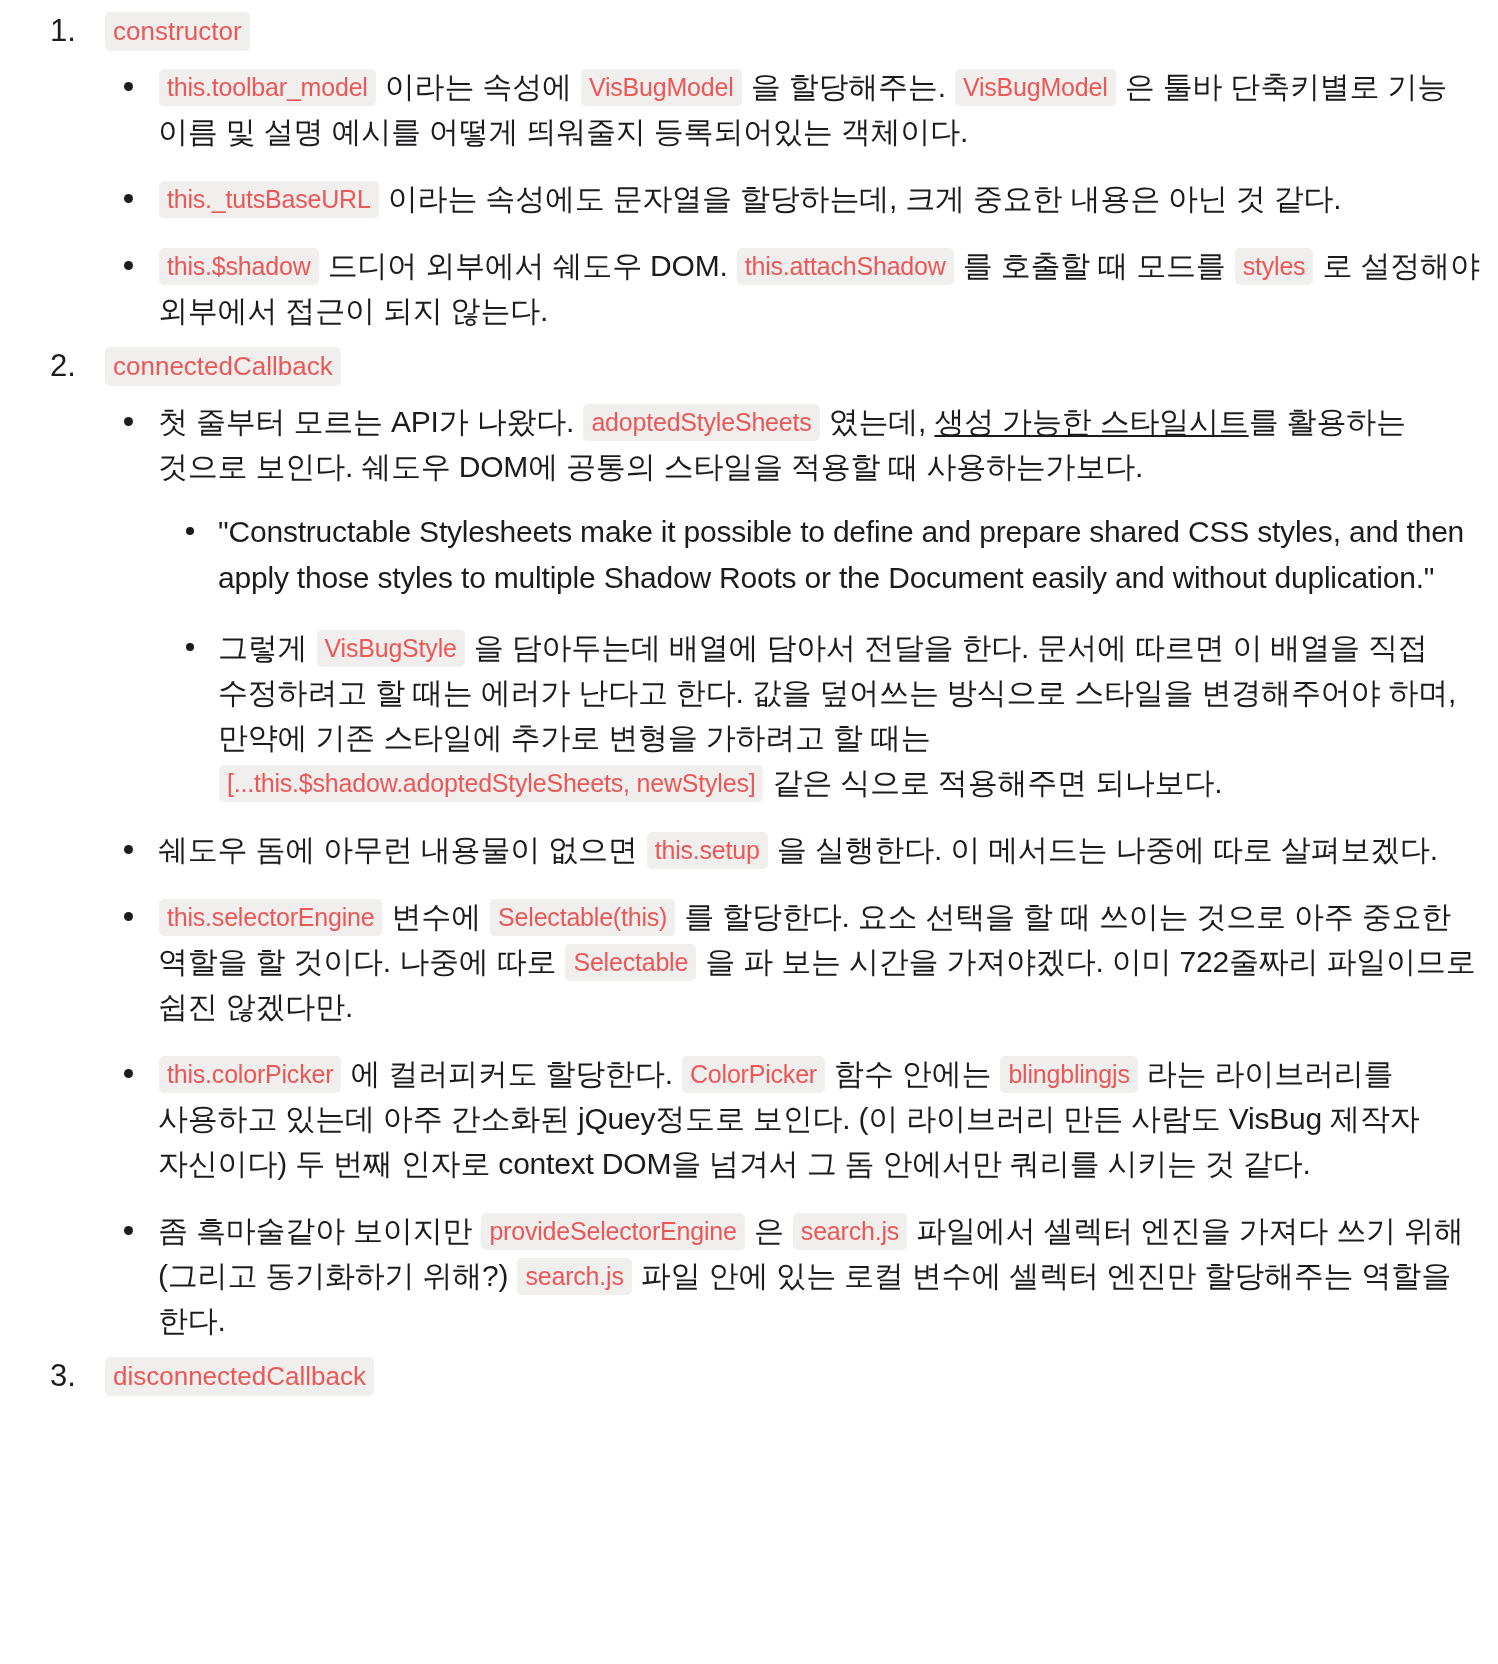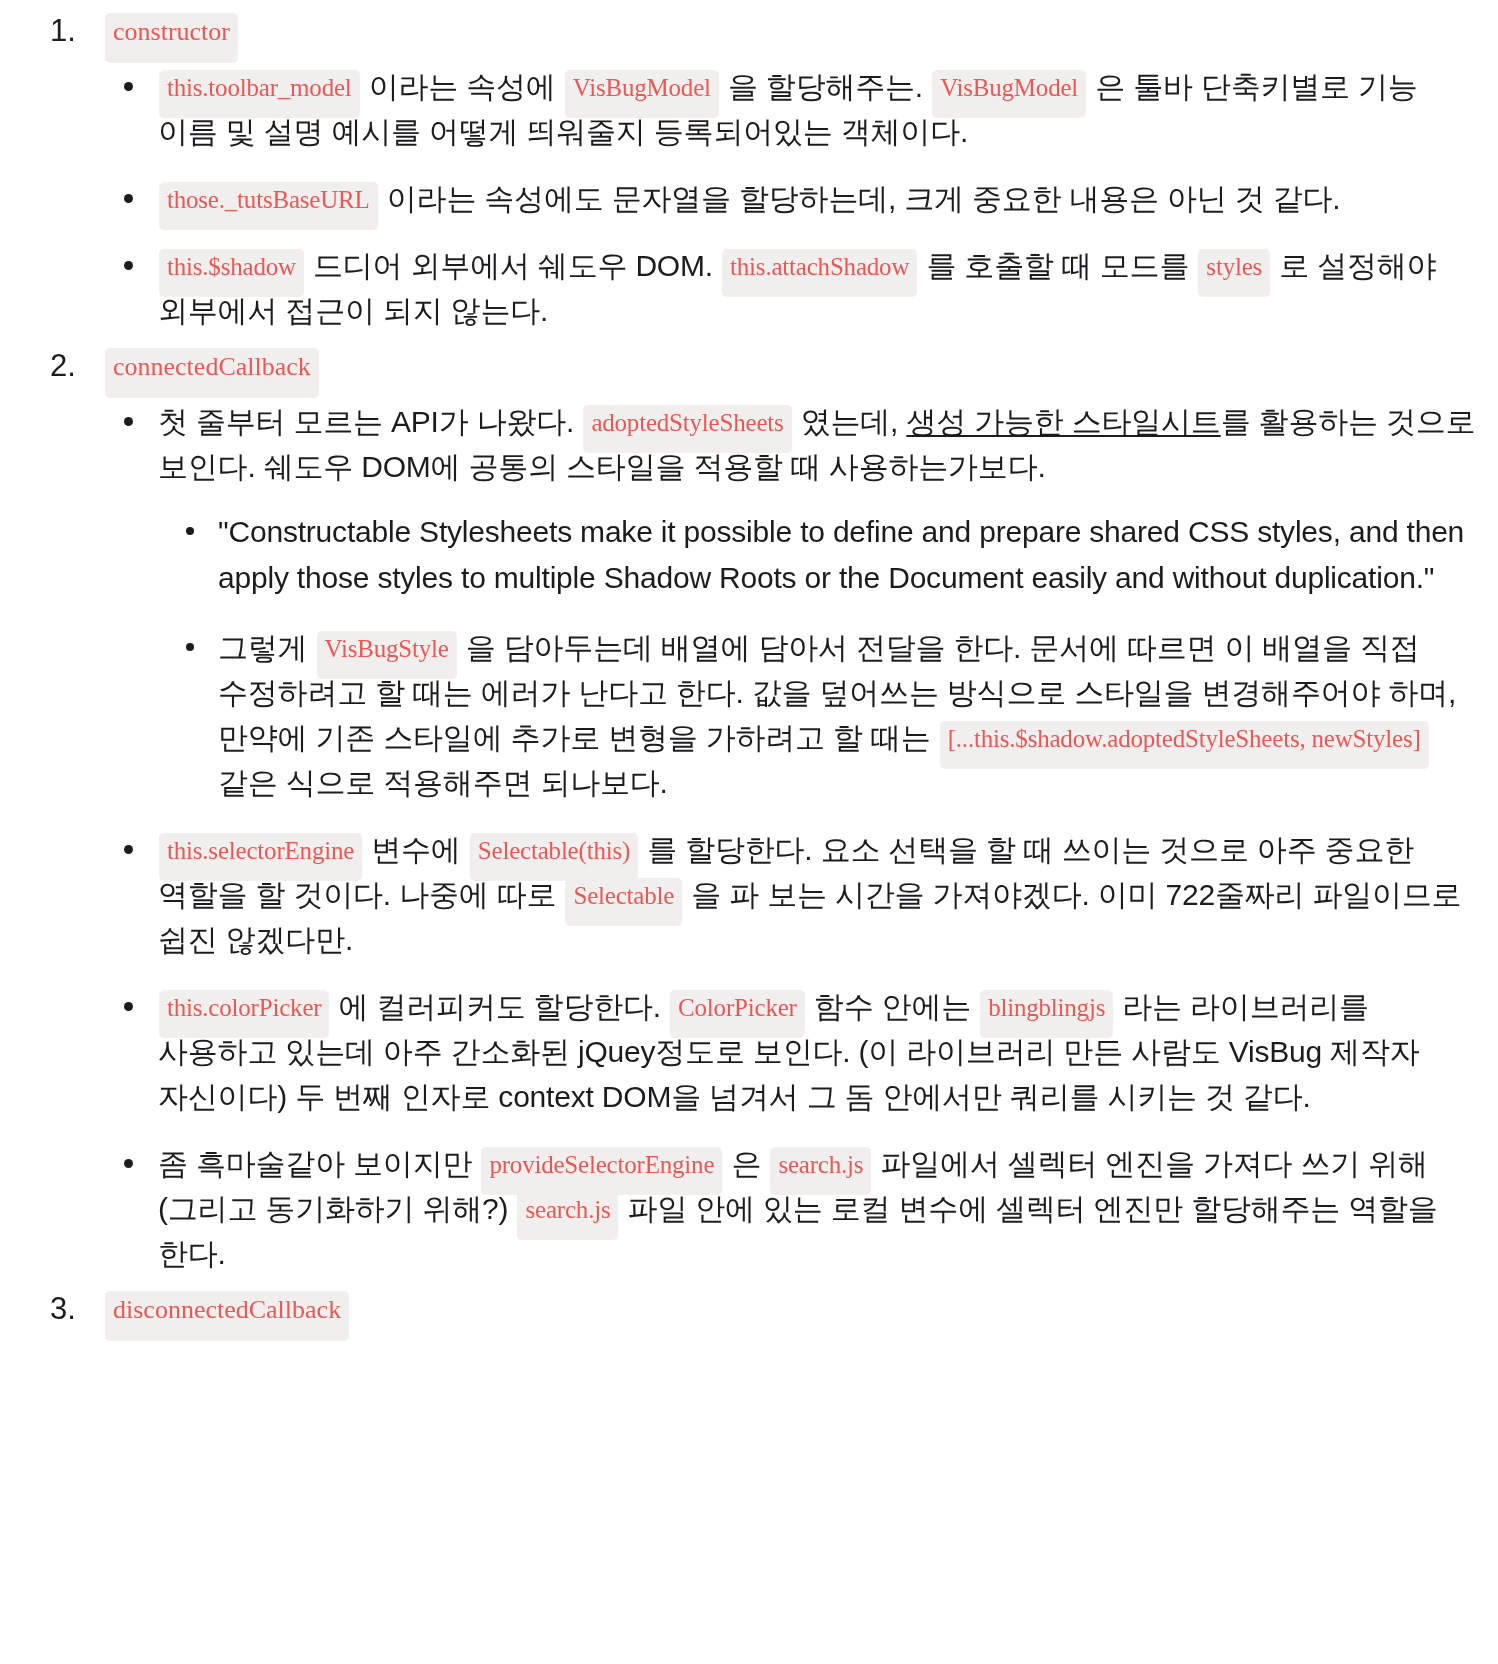--- a/index.html
+++ b/index.html
@@ -102,25 +102,25 @@
 
   .para {
     font-size: 30px;
     line-height: 45px;
     letter-spacing: -0.2px;
     word-break: keep-all;
   }
 
   
   code.c {
-    font-family: Liberation Serif, serif;
+    font-family: Liberation Sans, sans-serif;
     background: #f0efed;
     color: #eb5757;
     font-size: 25px;
-    padding: 4px 8px 17px 8px;
+    padding: 4px 8px 5px 8px;
     border-radius: 5px;
     white-space: nowrap;
     line-height: 1.0;
     margin: 0 1px;
     position: relative;
     top: -1px;
   }
   code.c.big {
     font-size: 26px;
   }
@@ -145,21 +145,21 @@
       <li class="num-item">
         <span class="marker">1.</span>
         <div class="num-head"><code class="c big">constructor</code></div>
         <ul class="lvl2">
           <li class="bullet-item">
             <span class="dot"></span>
             <div class="para"><code class="c">this.toolbar_model</code><span> 이라는 속성에 </span><code class="c">VisBugModel</code><span> 을 할당해주는. </span><code class="c">VisBugModel</code><span> 은 툴바 단축키별로 기능 이름 및 설명 예시를 어떻게 띄워줄지 등록되어있는 객체이다.</span></div>
           </li>
           <li class="bullet-item">
             <span class="dot"></span>
-            <div class="para"><code class="c">those._tutsBaseURL</code><span> 이라는 속성에도 문자열을 할당하는데, 크게 중요한 내용은 아닌 것 같다.</span></div>
+            <div class="para"><code class="c">this._tutsBaseURL</code><span> 이라는 속성에도 문자열을 할당하는데, 크게 중요한 내용은 아닌 것 같다.</span></div>
           </li>
           <li class="bullet-item">
             <span class="dot"></span>
             <div class="para"><code class="c">this.$shadow</code><span> 드디어 외부에서 쉐도우 DOM. </span><code class="c">this.attachShadow</code><span> 를 호출할 때 모드를 </span><code class="c">styles</code><span> 로 설정해야 외부에서 접근이 되지 않는다.</span></div>
           </li>
         </ul>
       </li>
       <li class="num-item">
         <span class="marker">2.</span>
         <div class="num-head"><code class="c big">connectedCallback</code></div>
@@ -173,20 +173,24 @@
                 <div class="para"><span class="en">"Constructable Stylesheets make it possible to define and prepare shared CSS styles, and then apply those styles to multiple Shadow Roots or the Document easily and without duplication."</span></div>
               </li>
               <li class="bullet-item">
                 <span class="dot"></span>
                 <div class="para"><span>그렇게 </span><code class="c">VisBugStyle</code><span> 을 담아두는데 배열에 담아서 전달을 한다. 문서에 따르면 이 배열을 직접 수정하려고 할 때는 에러가 난다고 한다. 값을 덮어쓰는 방식으로 스타일을 변경해주어야 하며, 만약에 기존 스타일에 추가로 변형을 가하려고 할 때는 </span><code class="c">[...this.$shadow.adoptedStyleSheets, newStyles]</code><span> 같은 식으로 적용해주면 되나보다.</span></div>
               </li>
             </ul>
           </li>
           <li class="bullet-item">
             <span class="dot"></span>
+            <div class="para"><span>쉐도우 돔에 아무런 내용물이 없으면 </span><code class="c">this.setup</code><span> 을 실행한다. 이 메서드는 나중에 따로 살펴보겠다.</span></div>
+          </li>
+          <li class="bullet-item">
+            <span class="dot"></span>
             <div class="para"><code class="c">this.selectorEngine</code><span> 변수에 </span><code class="c">Selectable(this)</code><span> 를 할당한다. 요소 선택을 할 때 쓰이는 것으로 아주 중요한 역할을 할 것이다. 나중에 따로 </span><code class="c">Selectable</code><span> 을 파 보는 시간을 가져야겠다. 이미 722줄짜리 파일이므로 쉽진 않겠다만.</span></div>
           </li>
           <li class="bullet-item">
             <span class="dot"></span>
             <div class="para"><code class="c">this.colorPicker</code><span> 에 컬러피커도 할당한다. </span><code class="c">ColorPicker</code><span> 함수 안에는 </span><code class="c">blingblingjs</code><span> 라는 라이브러리를 사용하고 있는데 아주 간소화된 jQuey정도로 보인다. (이 라이브러리 만든 사람도 VisBug 제작자 자신이다) 두 번째 인자로 context DOM을 넘겨서 그 돔 안에서만 쿼리를 시키는 것 같다.</span></div>
           </li>
           <li class="bullet-item">
             <span class="dot"></span>
             <div class="para"><span>좀 흑마술같아 보이지만 </span><code class="c">provideSelectorEngine</code><span> 은 </span><code class="c">search.js</code><span> 파일에서 셀렉터 엔진을 가져다 쓰기 위해(그리고 동기화하기 위해?) </span><code class="c">search.js</code><span> 파일 안에 있는 로컬 변수에 셀렉터 엔진만 할당해주는 역할을 한다.</span></div>
           </li>

